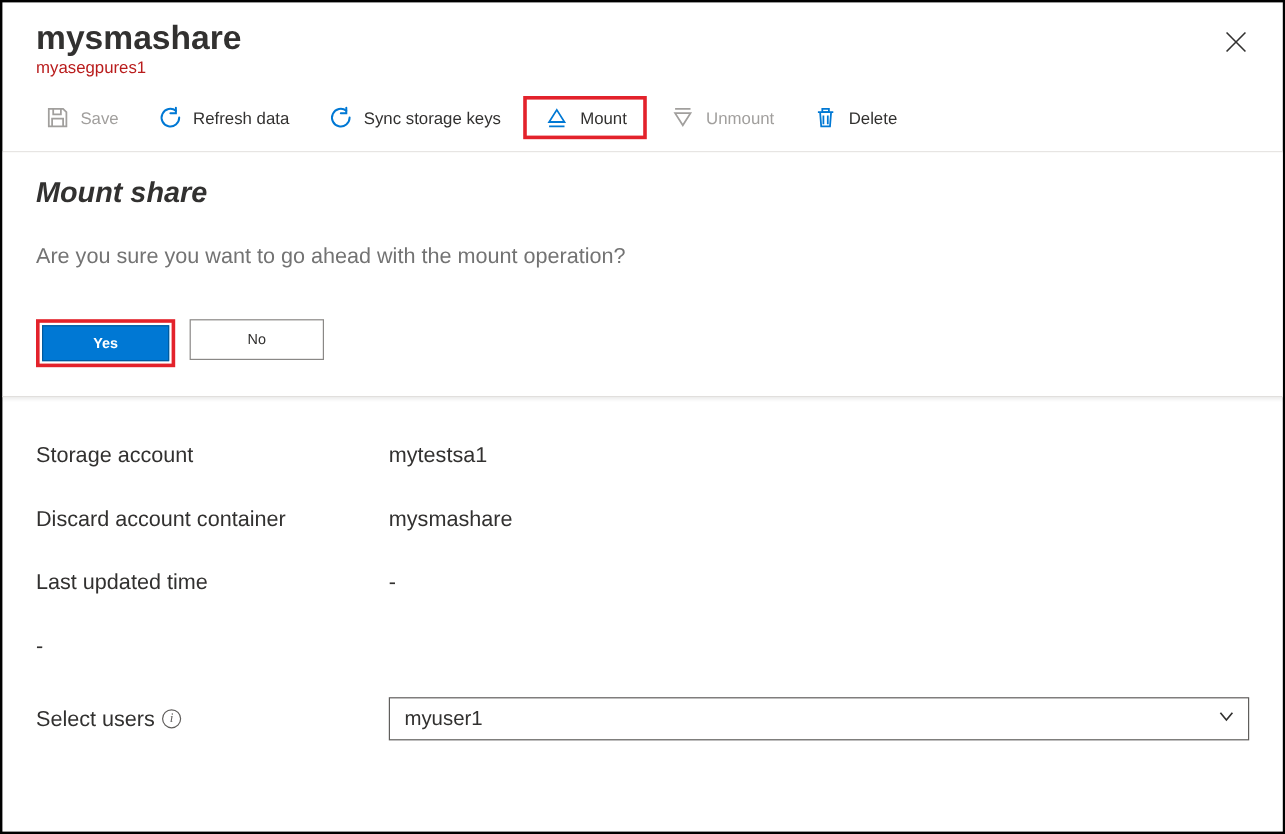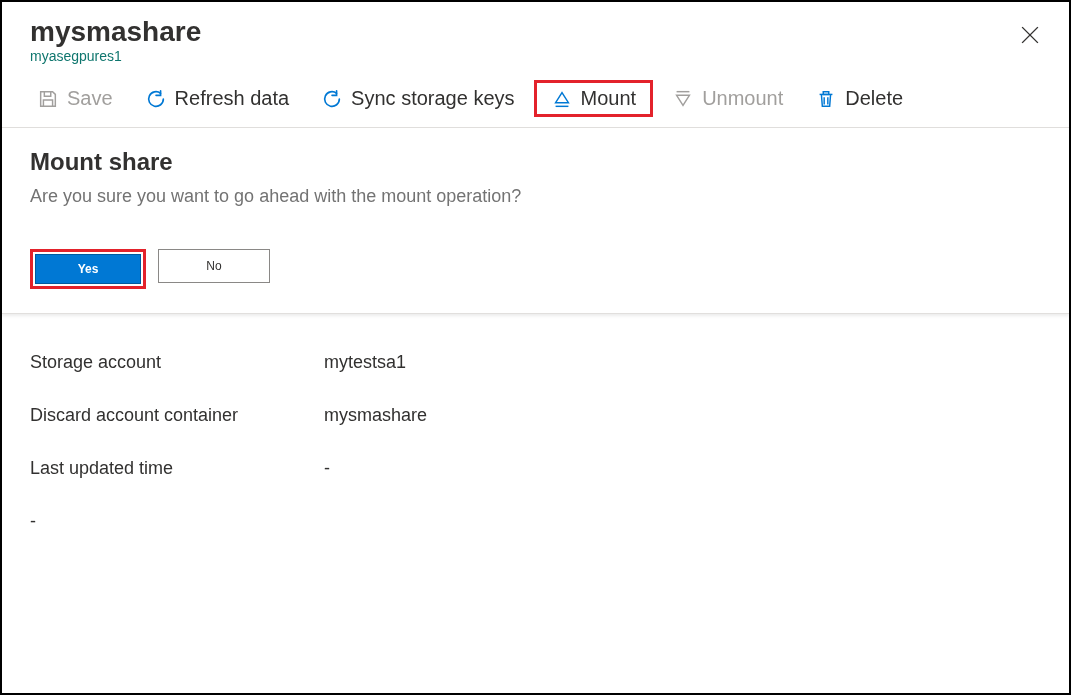--- a/index.html
+++ b/index.html
@@ -16,21 +16,21 @@
     .header {
       padding: 14px 28px 2px 28px;
     }
     .title {
       font-size: 28px;
       font-weight: 600;
       color: #323130;
     }
     .subtitle {
       font-size: 14px;
-      color: #0f766e;
+      color: #b91c1c;
       margin-top: 0px;
     }
     .close-btn {
       position: absolute;
       top: 22px;
       right: 28px;
       cursor: pointer;
       width: 22px;
       height: 22px;
       display:flex;
@@ -43,42 +43,43 @@
       align-items: center;
       gap: 6px;
       padding: 14px 22px 10px 22px;
       border-bottom: 1px solid #e1dfdd;
     }
     .toolbar-item {
       display: flex;
       align-items: center;
       gap: 8px;
       padding: 4px 10px;
-      font-size: 20px;
+      font-size: 14px;
       cursor: pointer;
       color: #323130;
       border: 3px solid transparent;
     }
     .toolbar-item.disabled { color: #a19f9d; cursor: default; }
     .toolbar-item.disabled svg { stroke: #a19f9d; fill: none; }
     .toolbar-item svg { width: 22px; height: 22px; }
     .toolbar-item.blue-icon svg { stroke: #0078d4; fill: none; }
     .toolbar-item.highlighted { border: 3px solid #e3222b; padding: 4px 14px; }
     .mount-panel {
       padding: 20px 28px 24px 28px;
       border-bottom: 1px solid #e1dfdd;
       box-shadow: 0 2px 3px rgba(0,0,0,0.08);
       position: relative;
       background:#fff;
       z-index:2;
     }
     .mount-title {
       font-size: 24px;
       font-weight: 600;
-      margin-bottom: 10px;
+      margin-bottom: 28px;
+      font-style: italic;
     }
     .mount-question {
       font-size: 18px;
       color: #737373;
     }
     .btn-row {
       margin-top: 42px;
       display: flex;
       gap: 12px;
     }
@@ -236,13 +237,27 @@
     <div class="detail-label">Discard account container</div>
     <div class="detail-value">mysmashare</div>
   </div>
   <div class="detail-row">
     <div class="detail-label">Last updated time</div>
     <div class="detail-value">-</div>
   </div>
   <div class="detail-row">
     <div class="detail-value">-</div>
   </div>
+  <div class="detail-row">
+    <div class="detail-label">
+      <span>Select users</span>
+      <span class="info-icon">i</span>
+    </div>
+    <div class="select-box">
+      <span>myuser1</span>
+      <span class="chevron">
+        <svg viewBox="0 0 16 16" fill="none" stroke="#323130" stroke-width="1.4">
+            <polyline points="3,5 8,11 13,5"></polyline>
+          </svg>
+      </span>
+    </div>
+  </div>
 </div>
 
 </body></html>

